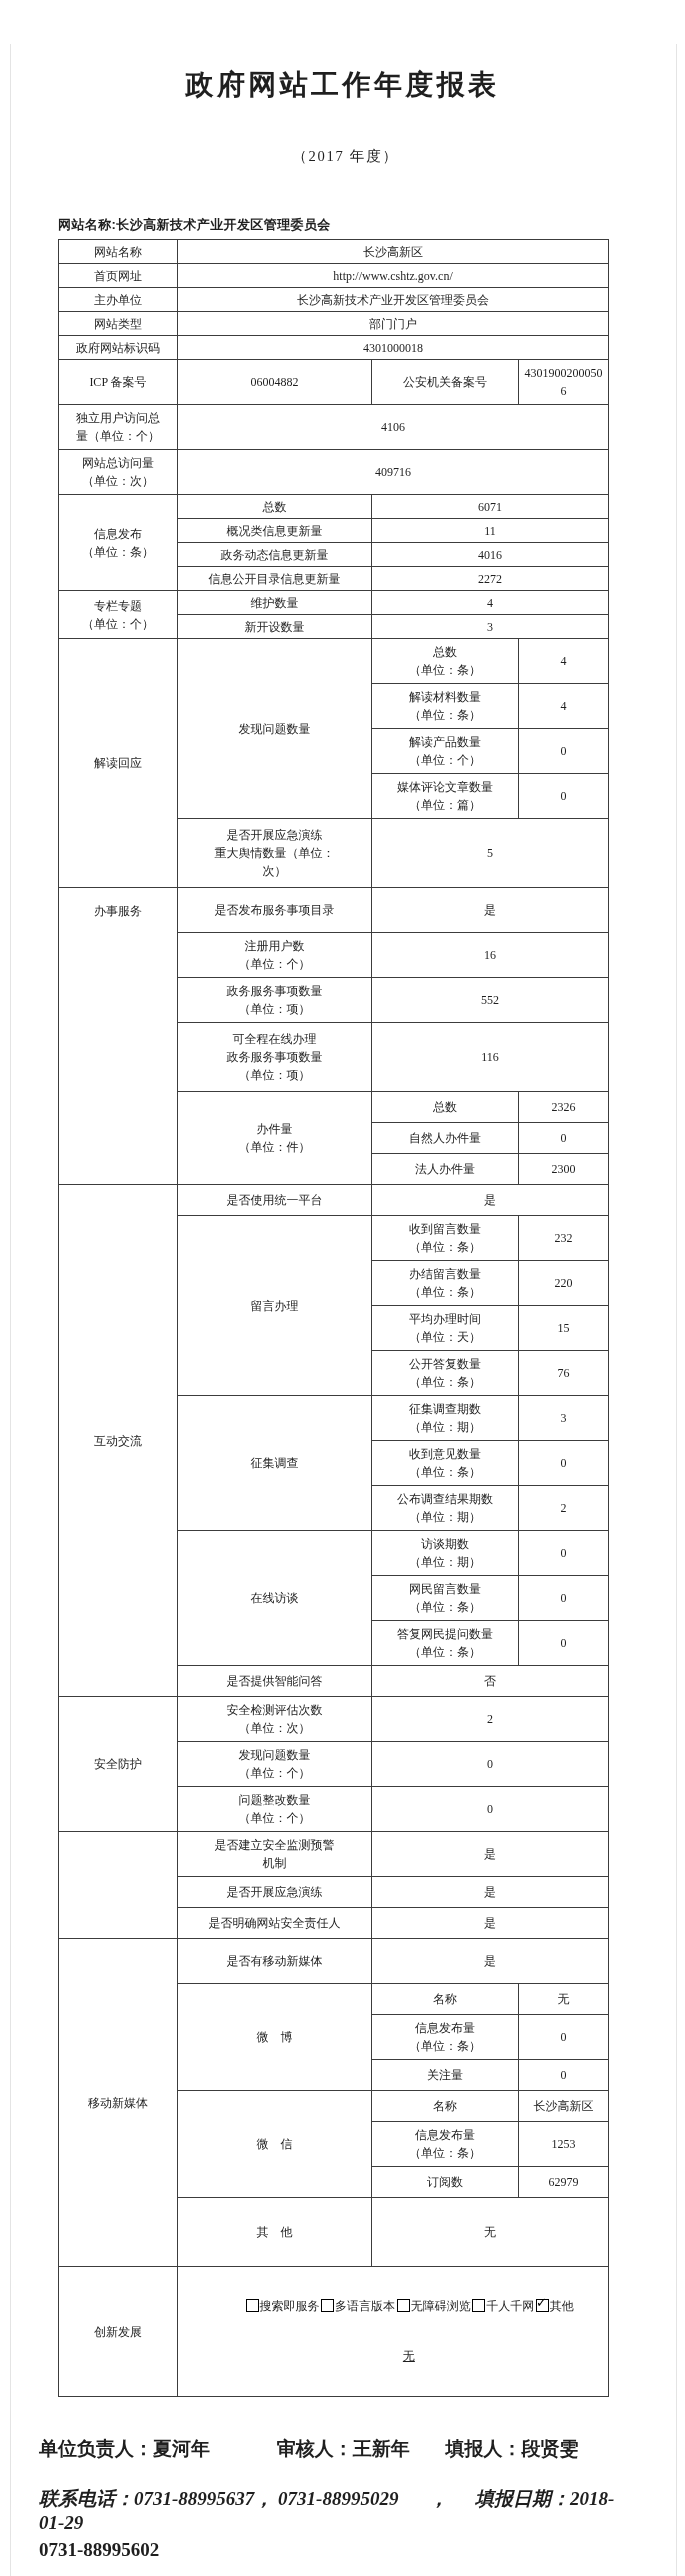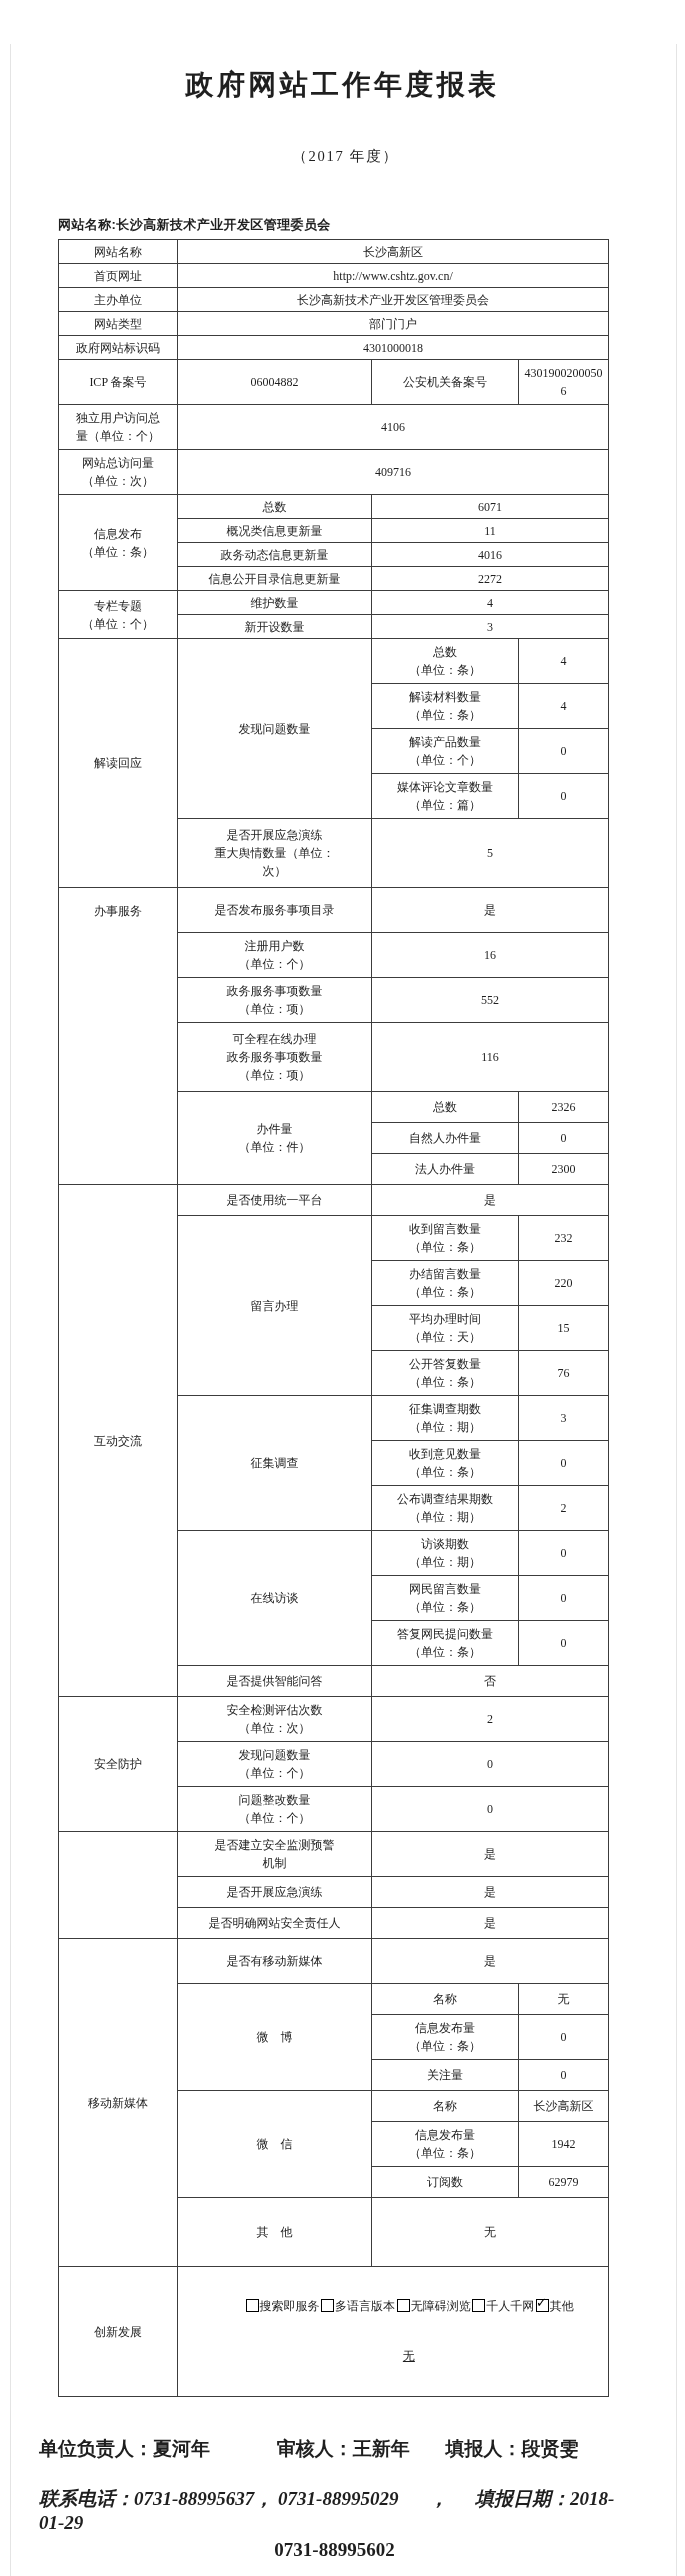--- a/index.html
+++ b/index.html
@@ -43,21 +43,21 @@
     position:absolute; left:-0.9px; top:-3.4px; font-size:13px; font-weight:700;
     color:#000; font-family:"DejaVu Sans", sans-serif; line-height:13px;
   }
   .ul { text-decoration:underline; padding:0 4.3px; }
 
   .footer { position:absolute; left:39px; top:2392px; width:591px; font-size:19px; font-weight:700; }
   .f-row1 span.seg1 { display:inline-block; width:233px; }
   .f-row1 span.seg2 { display:inline-block; width:164px; }
   .f-row2 { margin-top:24px;font-style:italic; }
   .f-row2 .comma { margin:0 22px 0 26px; }
-  .f-row3 { margin-top:5.1px;text-align:center; }
+  .f-row3 { margin-top:5.1px; }
   .f-row4 { margin-top:20.6px; }
 </style>
 </head>
 <body>
 
 <div class="page">
 
   <div class="title">政府网站工作年度报表</div>
   <div class="subtitle">（2017 年度）</div>
   <div class="unit-line"><span>网站名称:</span><span>长沙高新技术产业开发区管理委员会</span></div>
@@ -319,21 +319,21 @@
           <td>0</td>
         </tr>
       <tr class="h36">
         <td rowspan="3">微　信</td>
         <td>名称</td>
         <td>长沙高新区</td>
       </tr>
       <tr class="h52">
           <td>信息发布量
 （单位：条）</td>
-          <td>1942</td>
+          <td>1253</td>
         </tr>
       <tr class="h36">
           <td>订阅数</td>
           <td>62979</td>
         </tr>
       <tr class="h80">
         <td>其　他</td>
         <td colspan="2">无</td>
       </tr>
 

